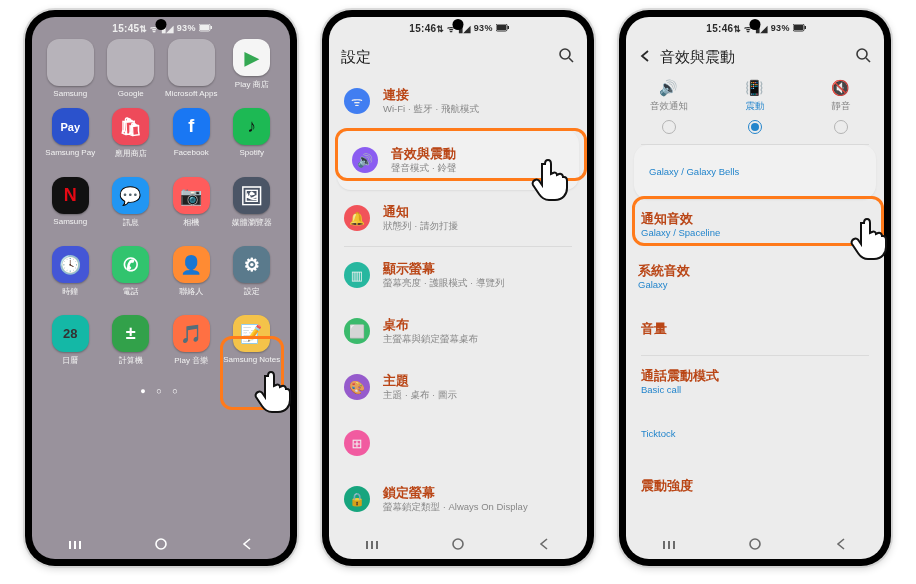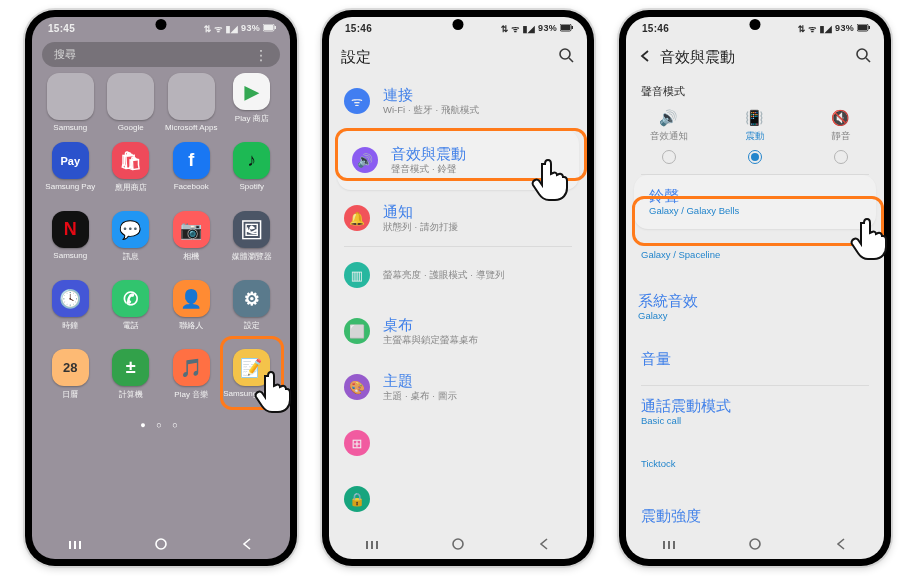--- a/index.html
+++ b/index.html
@@ -12,21 +12,21 @@
   .screen { position:absolute; inset:7px; border-radius:23px; overflow:hidden; }
   .screen.dark  { background:#99929c; }
   .screen.light { background:#fafafa; position:absolute;}
   .dim-overlay { position:absolute; inset:0; background:rgba(120,120,120,0.10); pointer-events:none; }
 
   
   .punch { position:absolute; top:2px; left:50%; transform:translateX(-50%);
            width:11px; height:11px; border-radius:50%; background:#000; z-index:50;}
 
   
-  .status { display:flex; justify-content:space-between; align-items:center;
+  .status { display:flex; justify-content:center; align-items:center;
             font-size:10px; font-weight:600; height:22px; padding:0 14px 0 16px; letter-spacing:.3px;}
   .status.dark  { color:#eee; }
   .status.light { color:#222; }
   .status .right { display:flex; align-items:center; gap:3px; font-size:9px;}
   .status svg { display:block; }
 
   
   .navbar { position:absolute; bottom:0; left:0; right:0; height:30px;
             display:flex; justify-content:space-around; align-items:center; }
   .navbar.dark  { color:#fff; }
@@ -57,21 +57,21 @@
   .header { display:flex; align-items:center; padding:8px 12px 6px; gap:8px; color:#111; }
   .header .title { font-size:15px; font-weight:500; }
   .header .back  { font-size:15px; }
   .header .search{ margin-left:auto; color:#333; }
 
   .list { position:absolute; top:56px; bottom:30px; left:0; right:0; overflow:hidden; }
   .row { display:flex; align-items:center; padding:8px 15px; min-height:40px; }
   .row .ic { width:26px; height:26px; border-radius:50%; flex-shrink:0; margin-right:13px;
              display:flex; align-items:center; justify-content:center; color:#fff; font-size:13px;}
   .row .txt { flex:1; min-width:0; }
-  .row .t1 { font-size:15px; color:#3b82f6; line-height:1.25; }
+  .row .t1 { font-size:13px; color:#c2410c; line-height:1.25;font-weight:bold; }
   .row .t2 { font-size:9.5px; color:#8a8a8a; line-height:1.25; }
   .row .t2.link { color:#1a87d6; }
   .sep { height:1px; background:#e6e6e6; margin:0 15px; }
 
   .card { background:#fff; border-radius:14px; margin:0 8px; box-shadow:0 1px 2px rgba(0,0,0,.08); }
 
   
   .section-label { font-size:11px; color:#222; padding:11px 15px 4px; }
   .modes { display:flex; }
   .mode { flex:1; display:flex; flex-direction:column; align-items:center; gap:3px; font-size:9.5px;
@@ -102,24 +102,20 @@
         <span class="right">
           <span>⇅ ᯤ ▮◢</span>
           <span>93%</span>
           <svg width="13" height="8" viewBox="0 0 13 8">
               <rect x="0" y="0" width="11" height="7" rx="1.5" fill="none" stroke="currentColor"></rect>
               <rect x="1" y="1" width="9" height="5" fill="currentColor"></rect>
               <rect x="11.5" y="2" width="1.5" height="3" fill="currentColor"></rect>
             </svg>
         </span>
       </div>
-      <div class="search-pill">
-        <span>搜尋</span>
-        <span class="pill-dots">⋮</span>
-      </div>
 
       <div class="apps" id="apps-grid">
           <div class="app">
             <div class="icon folder">
               <span style="background: rgb(62, 160, 255);"></span>
               <span style="background: rgb(46, 207, 116);"></span>
               <span style="background: rgb(255, 185, 77);"></span>
               <span style="background: rgb(154, 123, 255);"></span>
             </div>
             <span>Samsung</span>
@@ -188,21 +184,21 @@
           </div>
           <div class="app">
             <div class="icon" style="background: rgb(255, 139, 51); color: rgb(255, 255, 255);">👤</div>
             <span>聯絡人</span>
           </div>
           <div class="app">
             <div class="icon" style="background: rgb(90, 122, 140); color: rgb(255, 255, 255);">⚙</div>
             <span>設定</span>
           </div>
           <div class="app">
-            <div class="icon" style="background: #fdba74; color: rgb(51, 51, 51); font-size: 13px;">28</div>
+            <div class="icon" style="background: #14b8a6; color: rgb(51, 51, 51); font-size: 13px;">28</div>
             <span>日曆</span>
           </div>
           <div class="app">
             <div class="icon" style="background: rgb(50, 161, 74); color: rgb(255, 255, 255);">±</div>
             <span>計算機</span>
           </div>
           <div class="app">
             <div class="icon" style="background: rgb(255, 112, 67); color: rgb(255, 255, 255);">🎵</div>
             <span>Play 音樂</span>
           </div>
@@ -289,20 +285,21 @@
             <div class="ic bg-red">🔔</div>
             <div class="txt">
               <div class="t1">通知</div>
               <div class="t2">狀態列 · 請勿打擾</div>
             </div>
           </div>
           <div class="sep"></div>
           <div class="row">
             <div class="ic bg-teal">▥</div>
             <div class="txt">
+              <div class="t1">顯示螢幕</div>
               <div class="t2">螢幕亮度 · 護眼模式 · 導覽列</div>
             </div>
           </div>
           <div class="row">
             <div class="ic bg-green">⬜</div>
             <div class="txt">
               <div class="t1">桌布</div>
               <div class="t2">主螢幕與鎖定螢幕桌布</div>
             </div>
           </div>
@@ -311,20 +308,24 @@
             <div class="txt">
               <div class="t1">主題</div>
               <div class="t2">主題 · 桌布 · 圖示</div>
             </div>
           </div>
           <div class="row">
             <div class="ic bg-pink">⊞</div>
           </div>
           <div class="row">
             <div class="ic bg-emer">🔒</div>
+            <div class="txt">
+              <div class="t1">鎖定螢幕</div>
+              <div class="t2">螢幕鎖定類型 · Always On Display</div>
+            </div>
           </div>
           <div class="row"></div>
         </div>
 
       <div class="navbar light">
         <span class="navkey">
           <svg width="16" height="13">
               <rect x="2" y="3" width="2" height="8" fill="currentColor"></rect>
               <rect x="7" y="3" width="2" height="8" fill="currentColor"></rect>
               <rect x="12" y="3" width="2" height="8" fill="currentColor"></rect>
@@ -375,21 +376,20 @@
         <span class="title">音效與震動</span>
         <span class="search">
           <svg width="17" height="17" stroke="#333" stroke-width="1.6" fill="none">
               <circle cx="7" cy="7" r="5"></circle>
               <path d="M11 11l4 4"></path>
             </svg>
         </span>
       </div>
 
       <div class="list" id="sound-list">
-        <div class="section-label">聲音模式</div>
         <div class="modes" id="modes">
             <div class="mode">
               <div class="glyph">🔊</div>
               <div>音效通知</div>
               <div class="radio"></div>
             </div>
             <div class="mode active">
               <div class="glyph">📳</div>
               <div>震動</div>
               <div class="radio"></div>
@@ -398,27 +398,27 @@
               <div class="glyph">🔇</div>
               <div>靜音</div>
               <div class="radio"></div>
             </div>
           </div>
         <div class="sep"></div>
         <div id="sound-rows">
             <div class="card" style="padding: 1px 0px;">
               <div class="row" style="min-height: 36px;">
                 <div class="txt">
-                  <div class="t1">鈴聲</div>
                   <div class="t2 link">Galaxy / Galaxy Bells</div>
                 </div>
               </div>
             </div>
             <div class="row" style="min-height: 36px;">
               <div class="txt">
+                <div class="t1">通知音效</div>
                 <div class="t2 link">Galaxy / Spaceline</div>
               </div>
             </div>
             <div class="row" style="min-height: 36px; padding-left: 12px;">
               <div class="txt">
                 <div class="t1">系統音效</div>
                 <div class="t2 link">Galaxy</div>
               </div>
             </div>
             <div class="row" style="min-height: 36px;">

